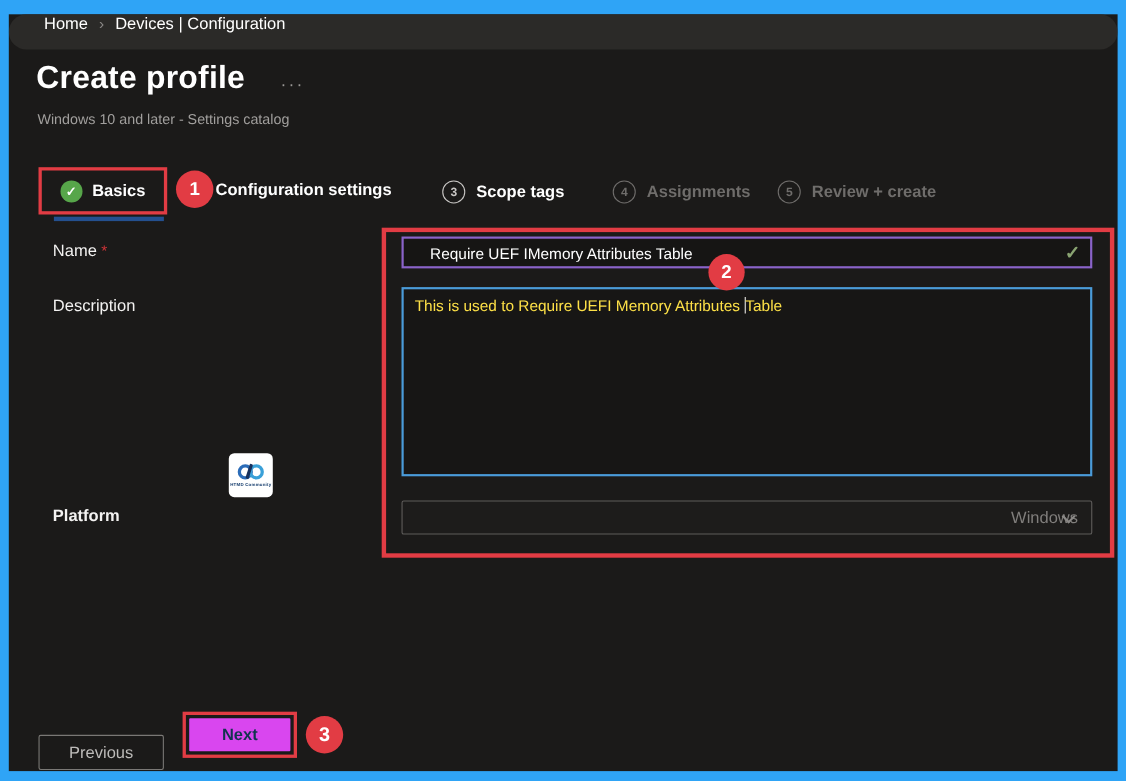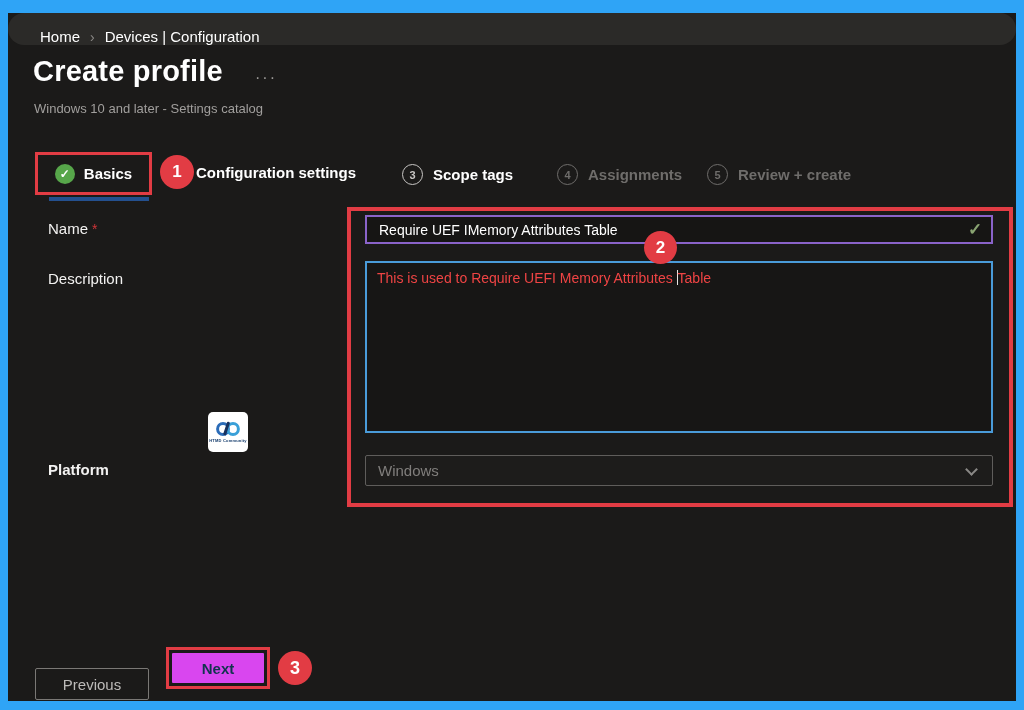--- a/index.html
+++ b/index.html
@@ -12,21 +12,21 @@
   }
   .frame {
     position:absolute; left:8px; top:13px; right:8px; bottom:9px;
     background:#1b1a19;
     overflow:hidden;
   }
   
   .crumbbar {
     position:absolute; left:0; top:0; right:0; height:32px;
     background:#2b2a28;
-    display:flex; align-items:flex-end; padding-left:32px;
+    display:flex; align-items:flex-start; padding-left:32px;
     gap:10px;
     border-radius:16px;
   }
   .crumb { color:#ffffff; font-size:15px; cursor:pointer; }
   .crumb-sep { color:#8a8886; font-size:14px; }
   
   .title { position:absolute; left:25px; top:42px; color:#ffffff; font-size:29px; font-weight:700; letter-spacing:.2px; }
   .more-dots { position:absolute; left:247px; top:56px; color:#9a9896; font-size:16px; letter-spacing:2px; cursor:pointer; }
   .subtitle { position:absolute; left:26px; top:88px; color:#a19f9d; font-size:13px; }
   
@@ -70,43 +70,43 @@
   .field-label { position:absolute; color:#f3f2f1; font-size:15px; }
   .lbl-name { left:40px; top:207px;text-align:center; }
   .lbl-desc { left:40px; top:257px; }
   .lbl-platform { left:40px; top:448px; font-weight:600; }
   .req { color:#d13438; margin-left:4px; font-size:14px; }
   
   .name-input {
     position:absolute; left:357px; top:202px; width:628px; height:29px;
     background:#161514; border:2px solid #8a63c9;
     color:#ffffff; font-size:14px; font-family:"Liberation Sans", sans-serif;
-    padding:0 30px 0 12px; outline:none;
+    padding:0 30px 0 24px; outline:none;
   }
   .name-check { position:absolute; left:960px; top:206px; color:#8aa472; font-size:17px; font-weight:700; z-index:3; }
   
   .desc-box {
     position:absolute; left:357px; top:248px; width:628px; height:172px;
     background:#171615; border:2px solid #4a9bd9;
-    color:#ef4444; font-size:14px; padding:7px 10px; cursor:text;
+    color:#fde047; font-size:14px; padding:7px 10px; cursor:text;
   }
   .caret { display:inline-block; width:1px; height:15px; background:#e8e6e3; vertical-align:-2px; }
   
   .logo-tile {
     position:absolute; left:200px; top:399px; width:40px; height:40px;
     background:#ffffff; border-radius:5px;
     display:flex; flex-direction:column; align-items:center; justify-content:center; gap:1px;
   }
   .logo-sub { font-size:4px; color:#123a6b; font-weight:700; letter-spacing:.2px; }
   
   .dropdown {
     position:absolute; left:357px; top:442px; width:628px; height:31px;
     background:#1d1c1b; border:1.5px solid #5f5d5b; border-radius:2px;
     display:flex; align-items:center; padding:0 12px;
-    color:#807e7c; font-size:15px; cursor:default;
+    color:#807e7c; font-size:15px; cursor:default;justify-content:flex-end;
   }
   .chev {
     position:absolute; right:16px; top:9px;
     width:9px; height:9px;
     border-right:2px solid #8a8886; border-bottom:2px solid #8a8886;
     transform:rotate(45deg);
   }
   
   .btn-prev {
     position:absolute; left:27px; top:655px; width:114px; height:32px;

